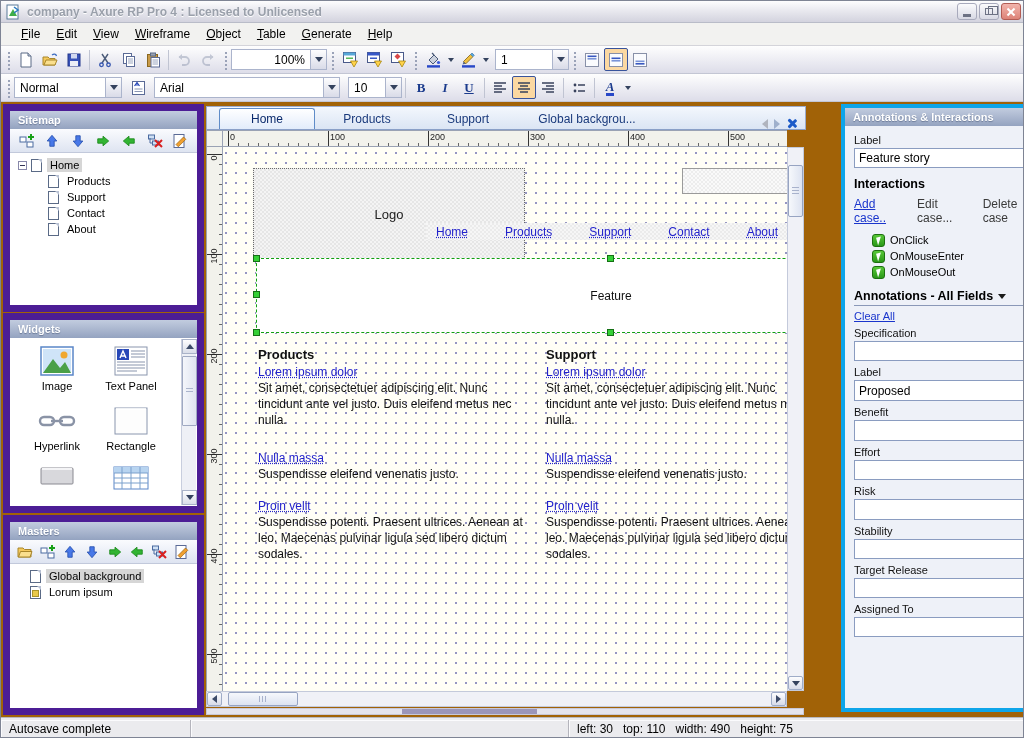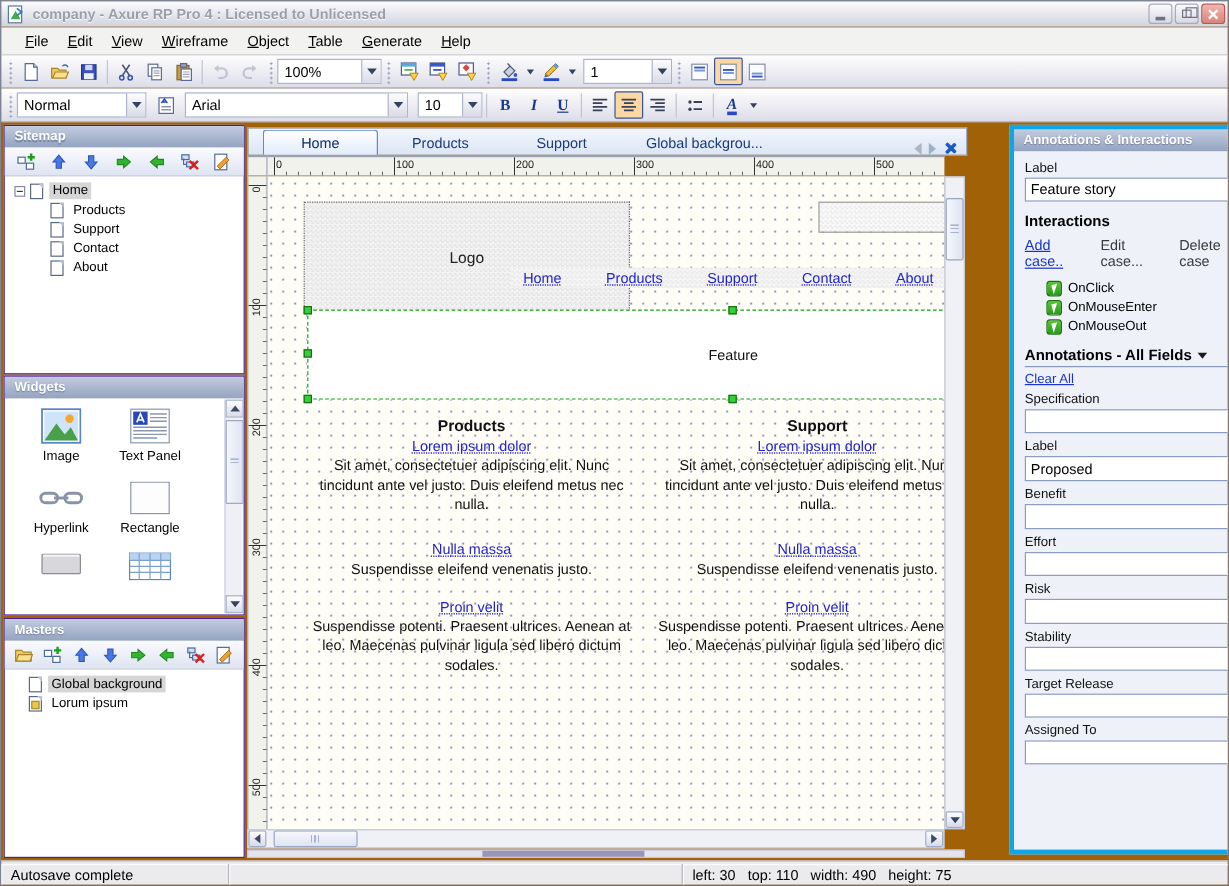--- a/index.html
+++ b/index.html
@@ -52,21 +52,21 @@
   .tri-dn{width:0;height:0;border-left:4px solid transparent;border-right:4px solid transparent;border-top:5px solid #34425e;}
   .tri-dn.sm{border-left-width:3px;border-right-width:3px;border-top-width:4px;}
   .drop-mini{width:11px;height:23px;display:flex;align-items:center;justify-content:center;}
   .fmt-letter{font-size:13px;font-weight:bold;color:#1a3a8c;font-family:"Liberation Serif",serif;}
   .fmt-letter.it{font-style:italic;}
   .fmt-letter.un{text-decoration:underline;}
   .acolor{font-size:13px;font-weight:bold;font-style:italic;color:#1a3a8c;
     font-family:"Liberation Serif",serif;border-bottom:3px solid #2848c8;line-height:13px;}
 
   
-  .panel{background:#fff;border:1px solid #4c1d95;}
+  .panel{background:#fff;border:7px solid #4c1d95;}
   .panel-header{height:18px;background:linear-gradient(#c2ccdf,#94a3c0);
     color:#fff;font-weight:bold;font-size:11px;display:flex;align-items:center;
     padding:0 8px;text-shadow:0 1px 1px #6c7b98;}
   .panel-toolbar{height:24px;background:linear-gradient(#fafbfe,#dee4f1);
     border-bottom:1px solid #c2c9db;display:flex;align-items:center;justify-content:space-around;padding:0 4px;}
   .ptb-ico{width:18px;height:18px;display:flex;align-items:center;justify-content:center;}
   .tree{padding:4px 2px;}
   .tree-row{display:flex;align-items:center;height:16px;}
   .expander{width:9px;height:9px;border:1px solid #88a;background:#fff;margin:0 4px 0 6px;
     position:relative;flex:none;}
@@ -120,21 +120,21 @@
     border-left:1px solid #9aa2b4;border-right:1px solid #9aa2b4;
     background-image:
       repeating-linear-gradient(to bottom,#333 0 1px,transparent 1px 100px),
       repeating-linear-gradient(to bottom,#666 0 1px,transparent 1px 10px);
     background-size:100% 100%,5px 100%;background-position:0 7px,12px 7px;background-repeat:no-repeat;}
   #ruler-v span{position:absolute;left:1px;font-size:9px;color:#222;transform:rotate(-90deg);transform-origin:center;width:24px;text-align:center;}
 
   #canvas{left:222px;top:146px;width:564px;height:544px;overflow:hidden;
     background-color:#fffef6;
     background-image:radial-gradient(circle,#9595c2 0.9px,transparent 1px);
-    background-size:10px 10px;background-position:8px 1px;text-align:center;}
+    background-size:10px 10px;background-position:8px 1px;}
   .cabs{position:absolute;}
   #logo-box{left:30px;top:21px;width:272px;height:93px;border:1px dotted #6a6a6a;
     background:repeating-conic-gradient(#e6e6e6 0% 25%,#f4f4f4 0% 50%);background-size:4px 4px;
     display:flex;align-items:center;justify-content:center;font-size:13px;color:#222;}
   #small-box{left:459px;top:21px;width:106px;height:26px;border:1px solid #9a9a9a;
     background:repeating-conic-gradient(#ededed 0% 25%,#fafafa 0% 50%);background-size:4px 4px;}
   #nav-strip{left:203px;top:76px;width:362px;height:17px;
     background:repeating-conic-gradient(#ebebeb 0% 25%,#f6f6f6 0% 50%);background-size:4px 4px;
     display:flex;align-items:center;justify-content:space-between;padding:0 10px;}
   .wf-link{color:#2222cc;text-decoration:underline dotted;font-size:12px;}
@@ -286,21 +286,21 @@
           <path d="M6 2 L2.5 5 L6 8 Z" fill="#8a94ac"></path>
         </svg>
       </span>
     <span class="tbtn disabled">
         <svg width="16" height="16" viewBox="0 0 16 16">
           <path d="M13 5 H7 A4 4 0 0 0 7 13 H10" fill="none" stroke="#8a94ac" stroke-width="1.8"></path>
           <path d="M10 2 L13.5 5 L10 8 Z" fill="#8a94ac"></path>
         </svg>
       </span>
     <span class="tb-grip"></span>
-    <span class="combo" style="width:87px;">
+    <span class="combo" style="width:96px;text-align:right;">
       <span class="val">100%</span>
       <span class="combo-btn">
           <span class="tri-dn"></span>
         </span>
     </span>
     <span class="tb-grip"></span>
     <span class="tbtn">
         <svg width="17" height="17" viewBox="0 0 17 17">
           <rect x="1.5" y="1.5" width="12" height="10" fill="#fff" stroke="#4a5a8a"></rect>
           <rect x="1.5" y="1.5" width="12" height="3" fill="#58a8d8"></rect>

